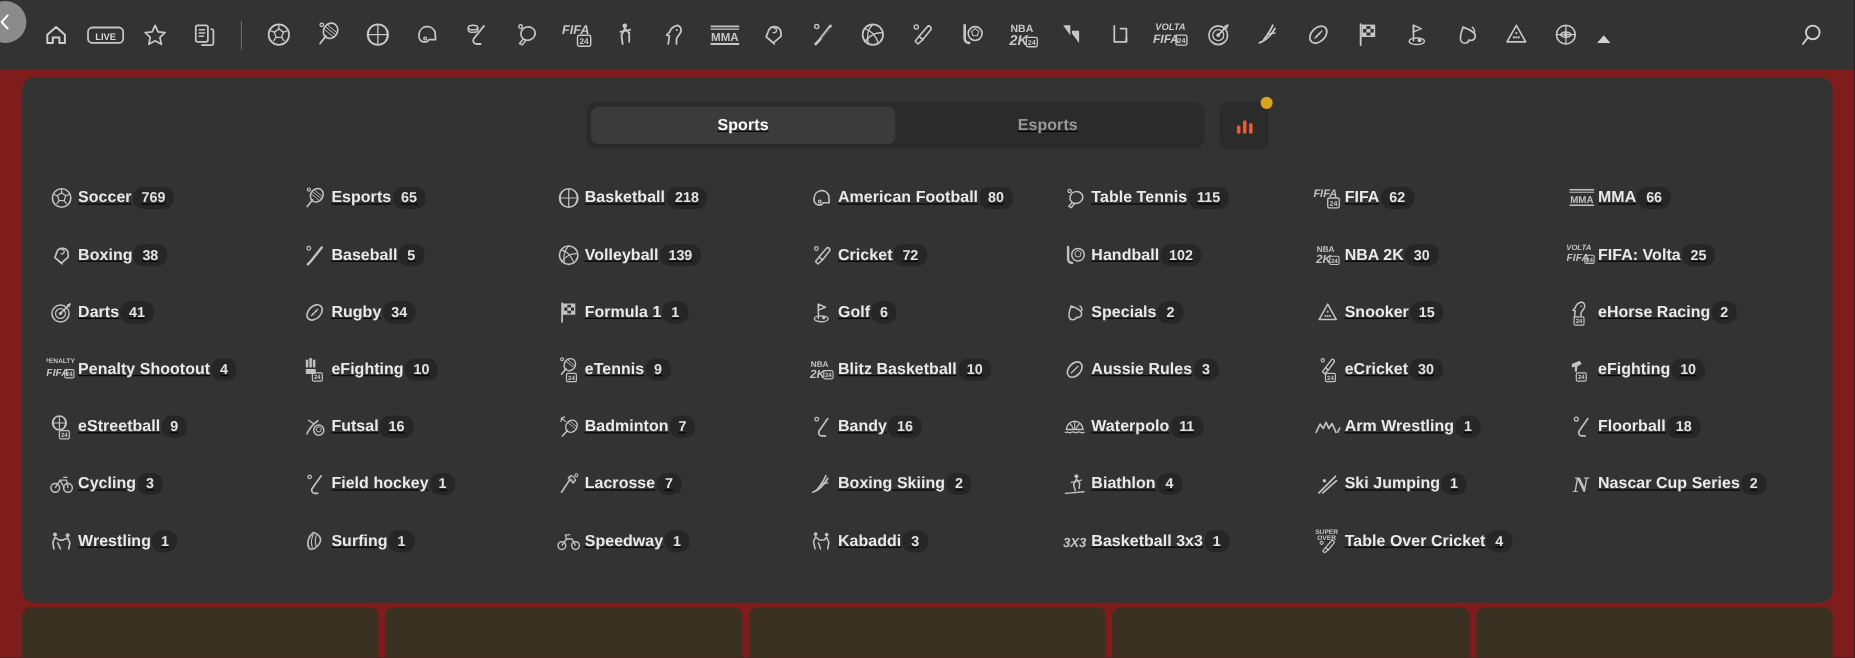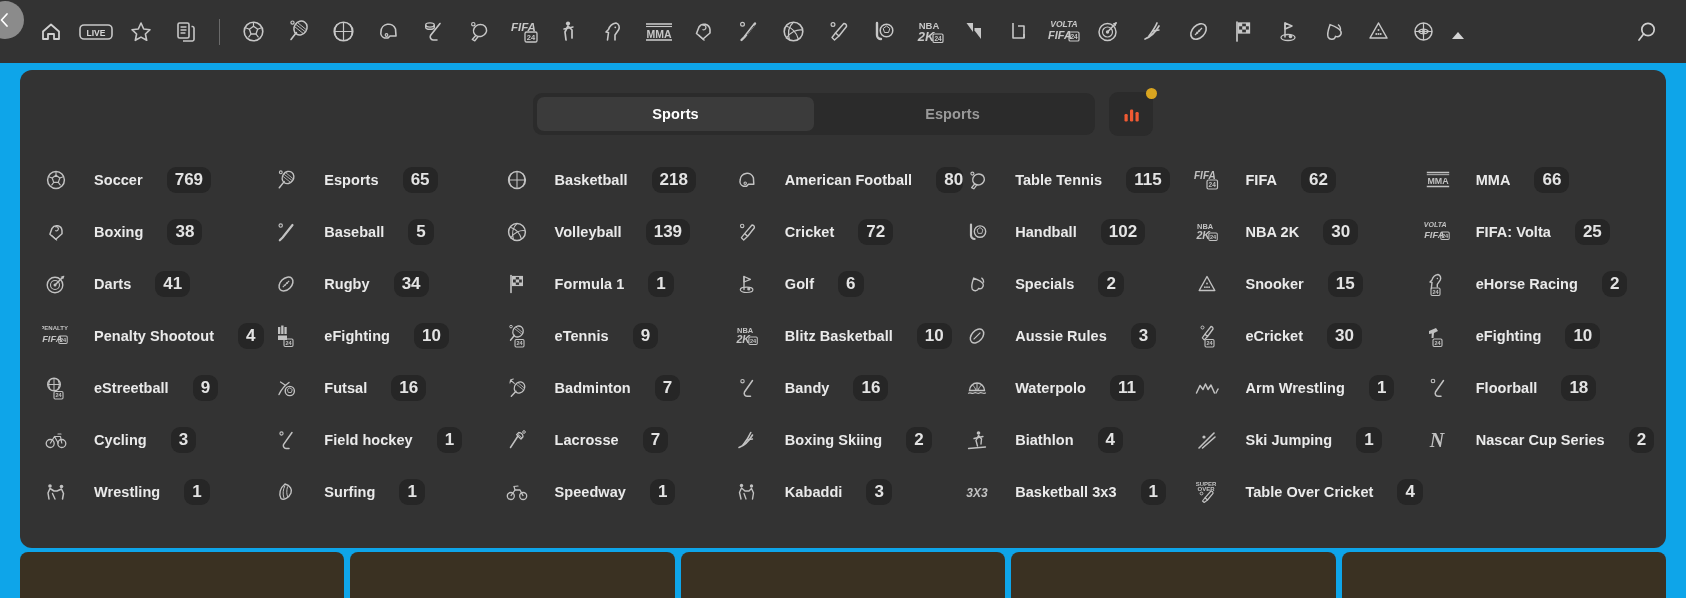--- a/index.html
+++ b/index.html
@@ -71,22 +71,23 @@
     display:flex; align-items:center; justify-content:center;
     flex: 0 0 auto;
     margin-left: 8px;
     cursor: pointer;
   }
 
   
   .panel-wrap {
     position: relative;
     height: 535px;
-    background: #0ea5e9;
+    background: #7f1d1d;
     padding: 7px 20px 0 20px;
+    text-decoration: underline;
   }
   .panel {
     background: #333333;
     border-radius: 12px;
     height: 478px;
     padding: 22px 0 0 0;
     position: relative;
     overflow: hidden;
   }
 
@@ -138,21 +139,21 @@
   
   .grid {
     display: grid;
     grid-template-columns: repeat(7, 1fr);
     row-gap: 0px;
     padding: 0 12px 0 22px;
   }
   .sport {
     display: flex;
     align-items: center;
-    gap: 24px;
+    gap: 1px;
     height: 52px;
     cursor: pointer;
     min-width: 0;
   }
   .sport-ico {
     width: 28px; height: 28px;
     flex: 0 0 28px;
     display: flex; align-items: center; justify-content: center;
     color: #c2c2c2;
   }
@@ -160,21 +161,21 @@
   .sport-name {
     font-size: 14.5px;
     font-weight: bold;
     color: #eaeaea;
     white-space: nowrap;
     letter-spacing: 0.05px;
   }
   .sport-count {
     background: #262626;
     color: #e3e3e3;
-    font-size: 17px;
+    font-size: 13px;
     font-weight: bold;
     border-radius: 9px;
     padding: 3px 8px;
     min-width: 22px;
     line-height: 1.15;
   }
 
   
   .bottom-strip {
     position: absolute;

